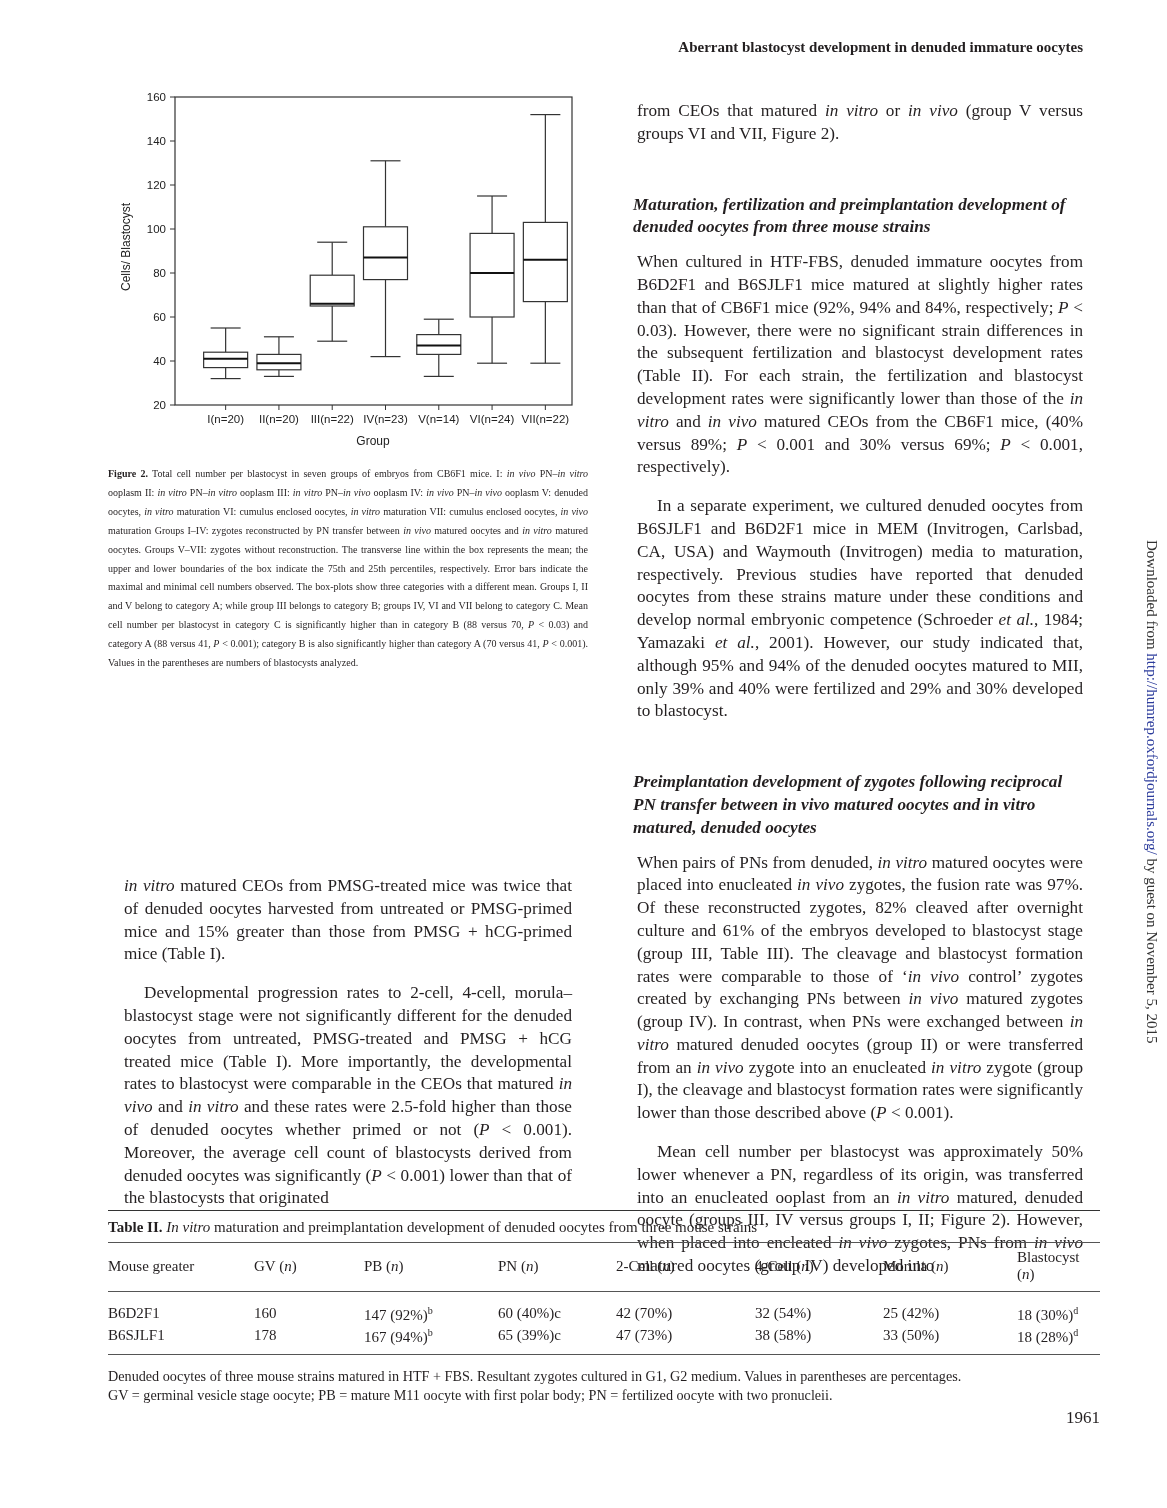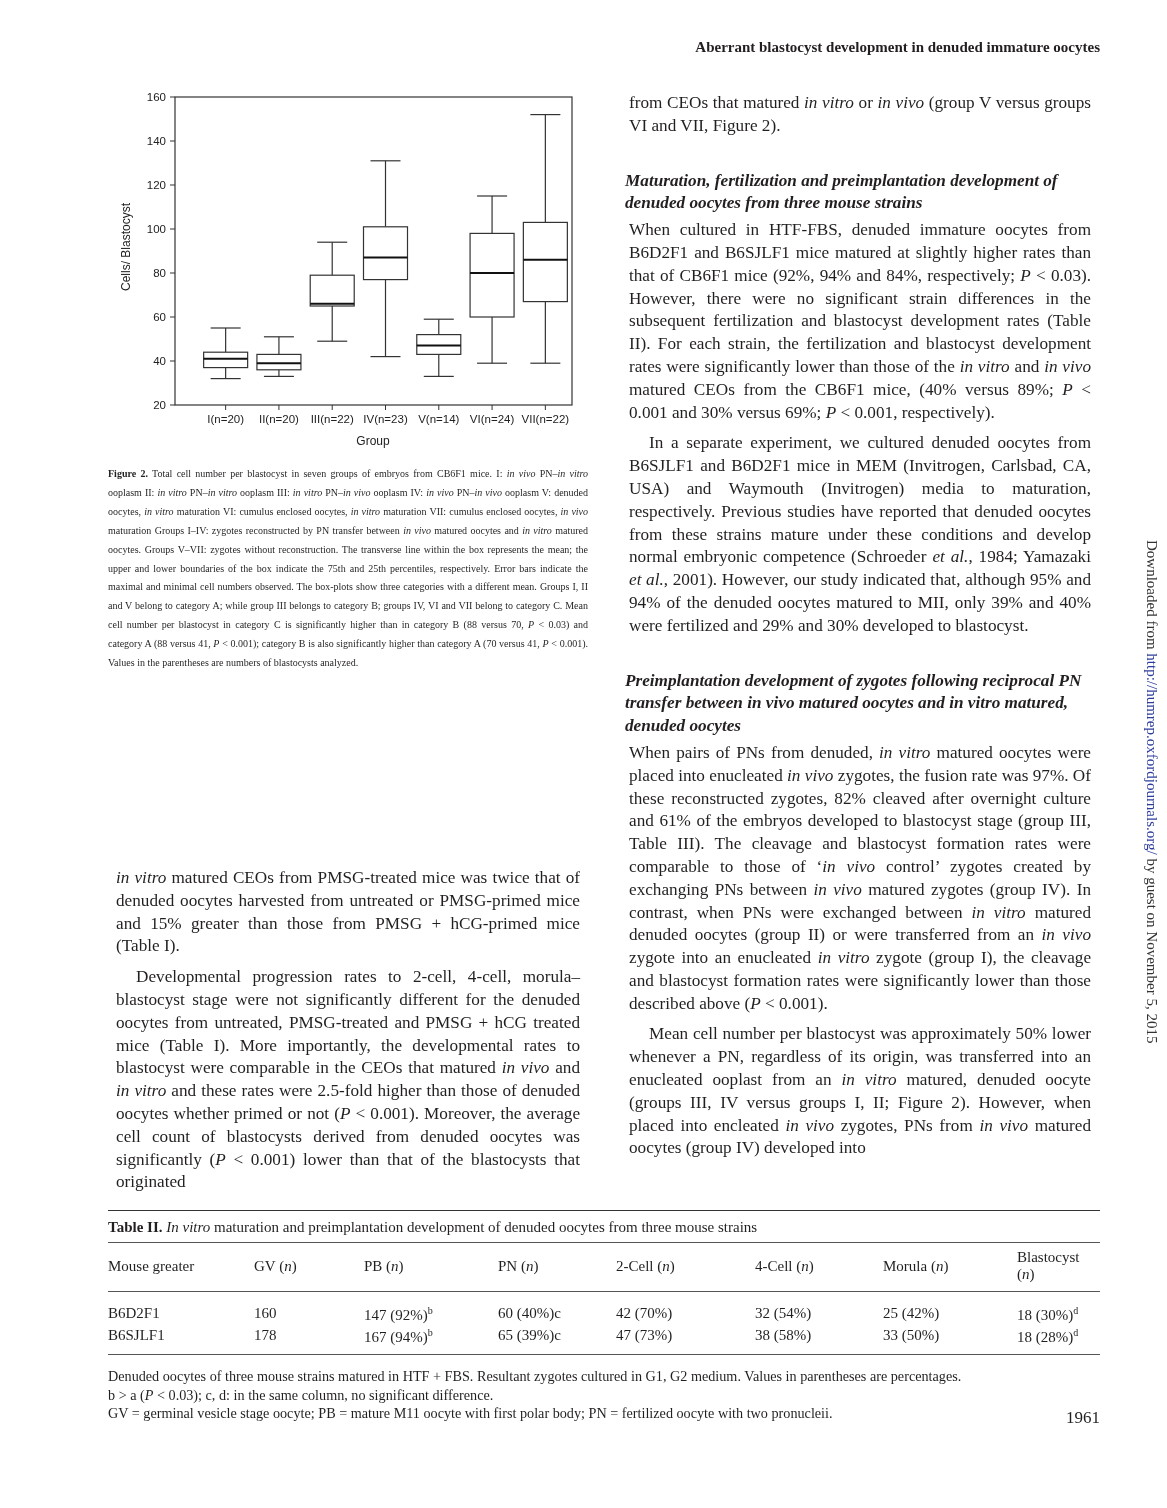--- a/index.html
+++ b/index.html
@@ -1,29 +1,29 @@
 <!DOCTYPE html>
 <html><head>
 <meta charset="utf-8">
 <style>
   html, body { margin: 0; padding: 0; background: #ffffff; }
   body {
     width: 1167px; height: 1508px; position: relative; overflow: hidden;
     font-family: "Liberation Serif", "DejaVu Serif", serif; color: #231f20;
   }
   .running-head {
-    position: absolute; top: 39px; right: 67px; font-weight: bold; font-size: 15px;
+    position: absolute; top: 39px; right: 84px; font-weight: bold; font-size: 15px;
   }
   .col { position: absolute; font-size: 17.2px; line-height: 22.8px; text-align: justify; }
   .col-left { left: 108px; width: 480px; }
   .col-right { left: 621px; width: 478px; }
-  .col p { margin: 8px; }
+  .col p { margin: 16px; }
   .col p.indent { text-indent: 20px; }
   .col h3 {
-    margin: 4px; font-style: italic; font-weight: bold; font-size: 17.2px; line-height: 22.8px; text-align: left;
+    margin: 12px; font-style: italic; font-weight: bold; font-size: 17.2px; line-height: 22.8px; text-align: left;
   }
   .para-gap { height: 20px; }
   .fig-caption {
     position: absolute; left: 108px; top: 465px; width: 480px;
     font-size: 10px; line-height: 18.9px; text-align: justify;
   }
   .fig-caption b { font-weight: bold; }
   .chart-box { position: absolute; left: 108px; top: 82px; width: 480px; height: 372px; }
   .chart-box svg text { font-family: "Liberation Sans", "DejaVu Sans", sans-serif; fill: #222; }
   .side-note {
@@ -220,18 +220,17 @@
         <td>65 (39%)c</td>
         <td>47 (73%)</td>
         <td>38 (58%)</td>
         <td>33 (50%)</td>
         <td><span>18 (28%)</span><sup>d</sup></td>
       </tr>
     </tbody>
   </table>
   <div class="table-notes">
     <div>Denuded oocytes of three mouse strains matured in HTF + FBS. Resultant zygotes cultured in G1, G2 medium. Values in parentheses are percentages.</div>
-    <div>b &gt; a (<i>P</i> &lt; 0.03); c, d: in the same column, no significant difference.</div>
     <div>GV = germinal vesicle stage oocyte; PB = mature M11 oocyte with first polar body; PN = fertilized oocyte with two pronucleii.</div>
   </div>
 </div>
 
 <div class="page-number">1961</div>
 
 </body></html>

